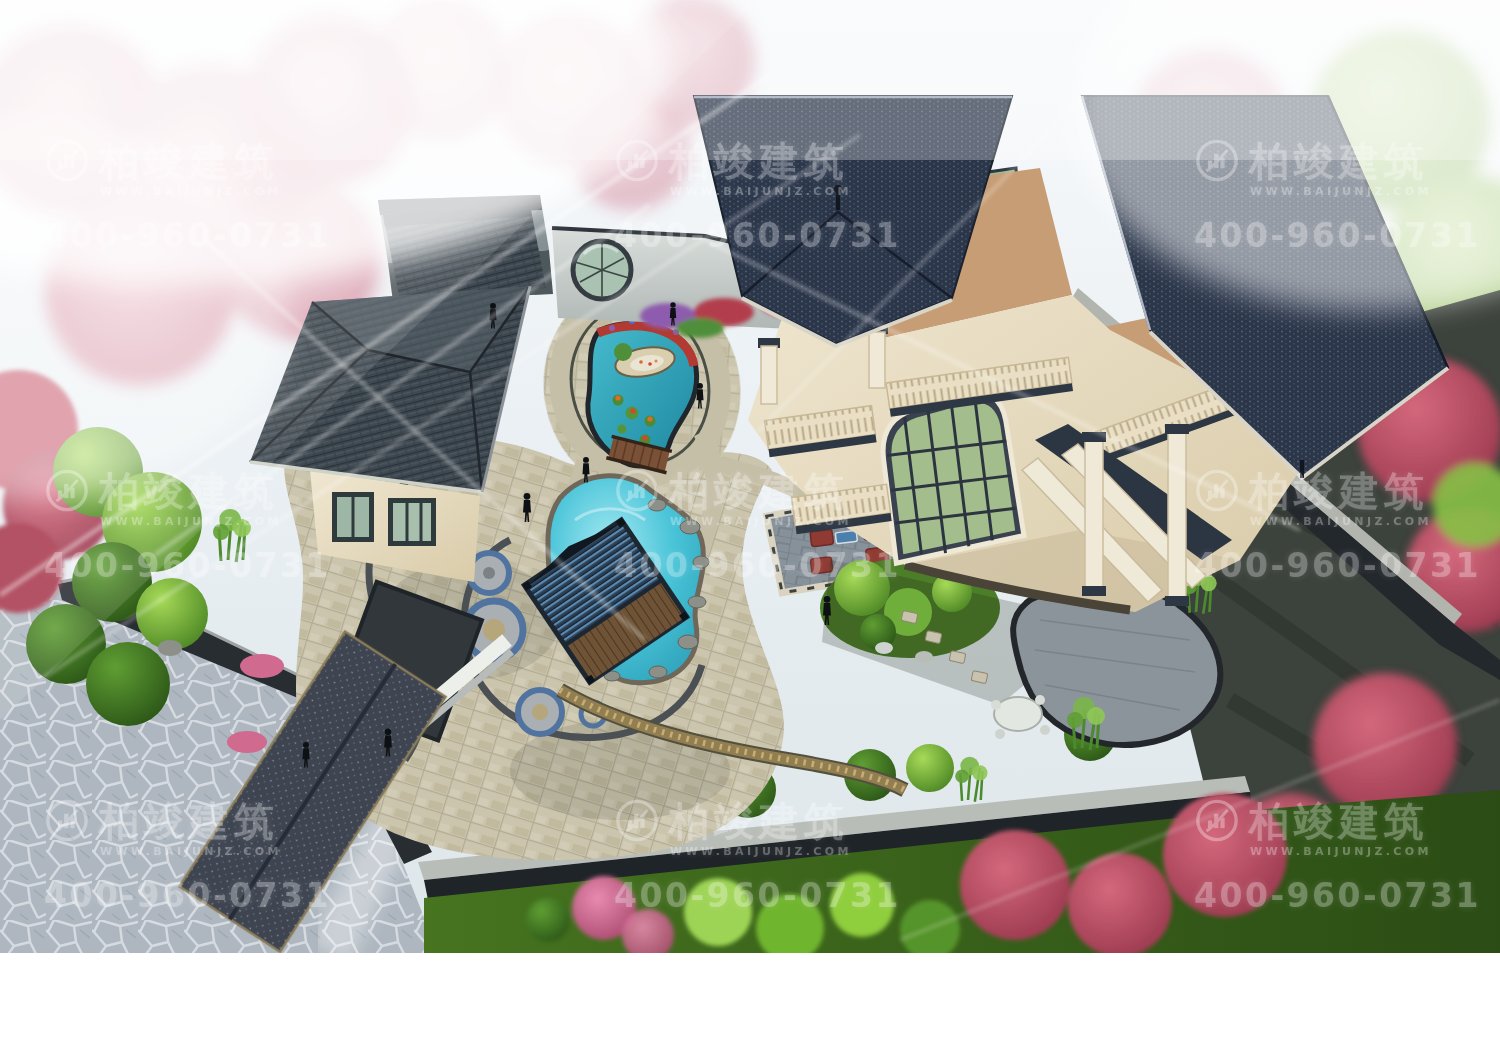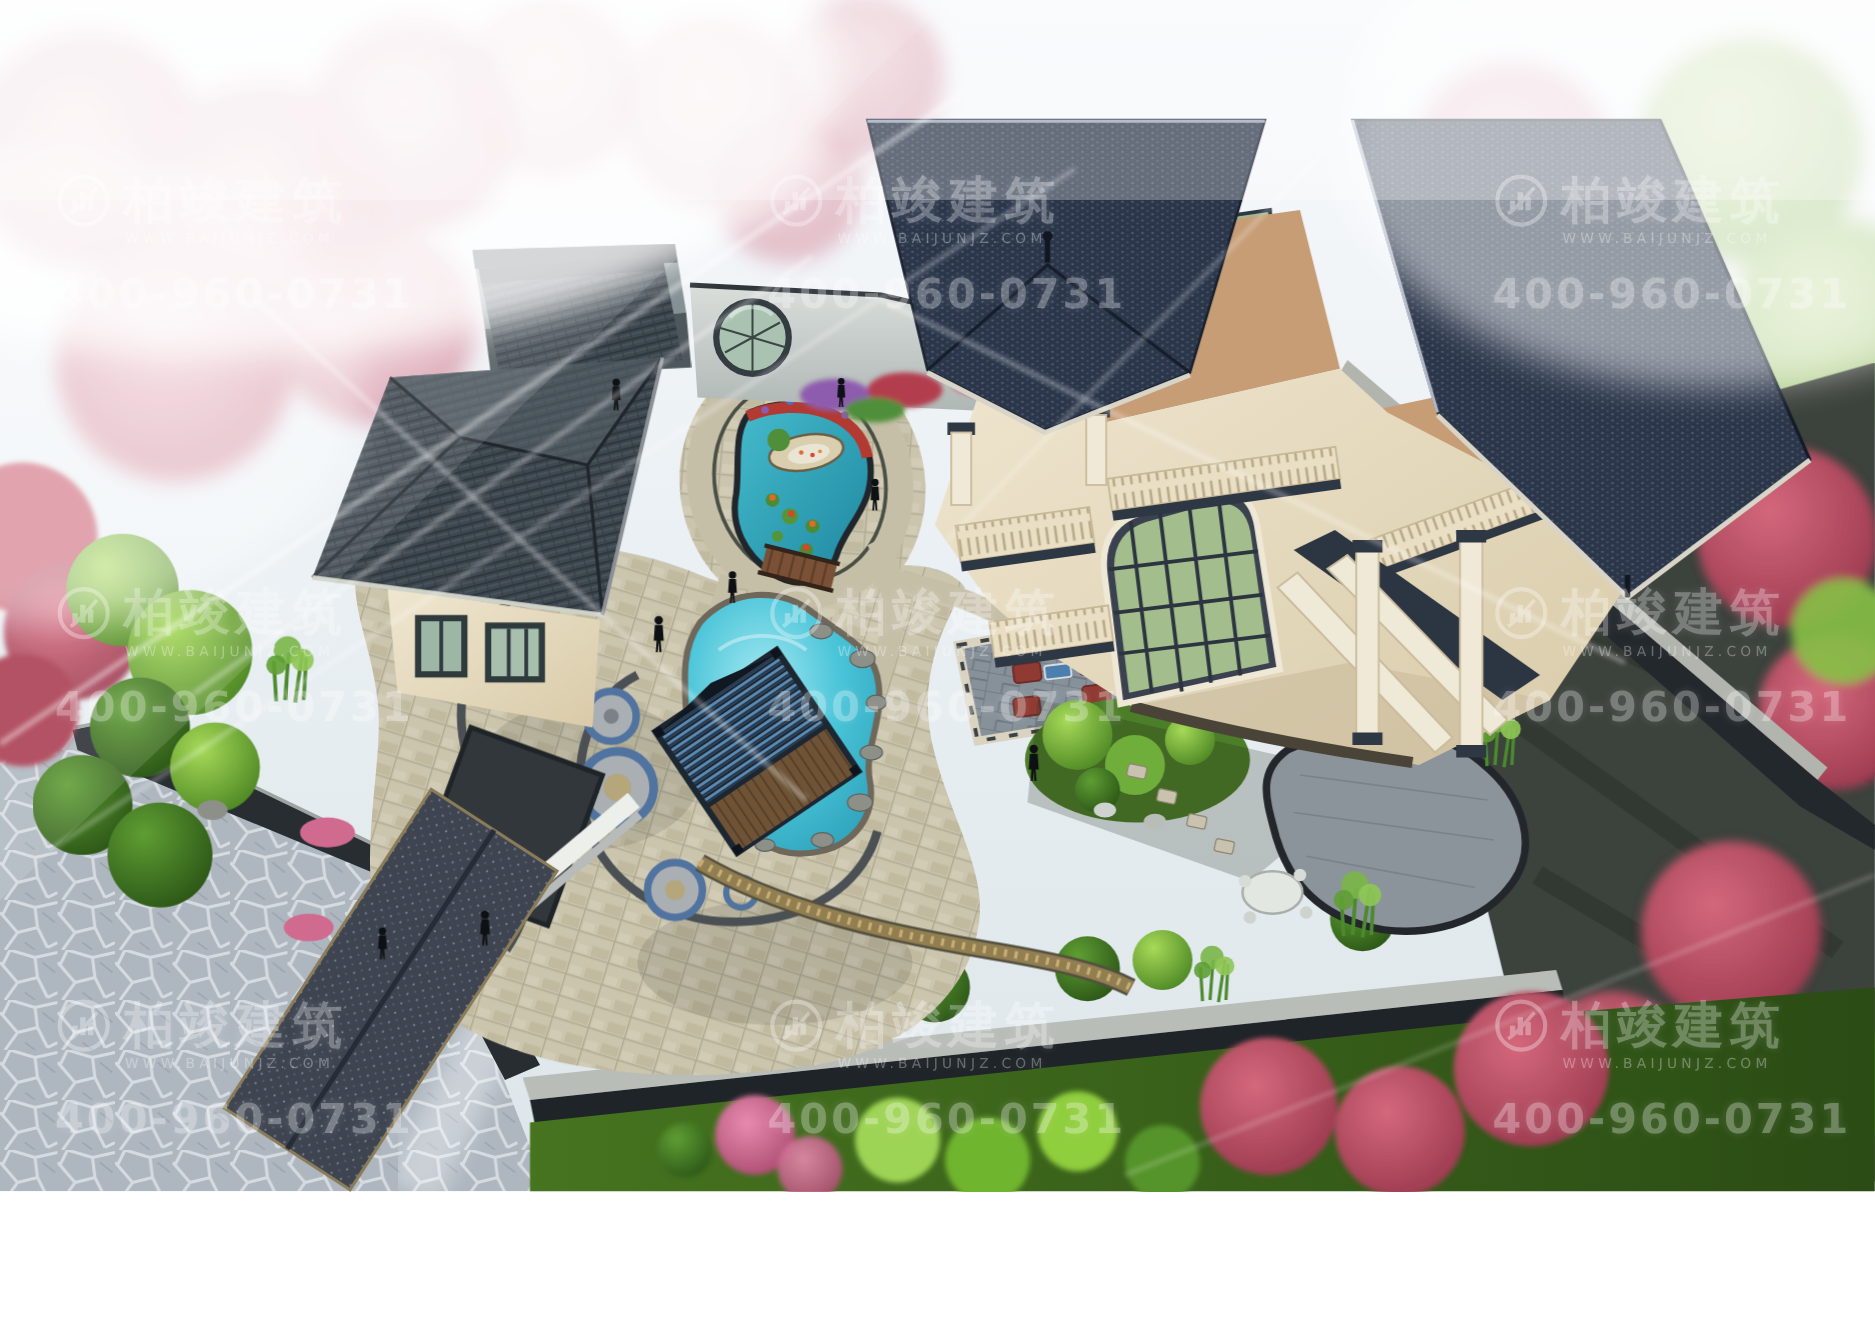--- a/index.html
+++ b/index.html
@@ -6,21 +6,21 @@
   .page{position:relative;width:1500px;height:1060px;background:#ffffff;overflow:hidden;
         font-family:"DejaVu Sans","Liberation Sans",sans-serif;}
   .scene{position:absolute;left:0;top:0;width:1500px;height:953px;}
   .scene svg{display:block}
   .wm-layer{position:absolute;left:0;top:0;width:1500px;height:953px;pointer-events:none;}
   .wm{position:absolute;width:272px;transform:translate(-50%,-50%);color:#ffffff;
       opacity:.32;text-shadow:0 0 7px rgba(255,255,255,.45);}
   .wm-row{display:flex;align-items:center;gap:9px;}
   .wm-logo{width:46px;height:46px;flex:0 0 auto;}
   .wm-brand{font-size:40px;font-weight:bold;letter-spacing:5px;line-height:1.05;white-space:nowrap;}
-  .wm-site{font-size:11px;font-weight:normal;letter-spacing:3.4px;margin:1px 0 1px 56px;white-space:nowrap;}
+  .wm-site{font-size:11px;font-weight:bold;letter-spacing:3.4px;margin:1px 0 1px 56px;white-space:nowrap;}
   .wm-phone{font-size:33px;font-weight:bold;letter-spacing:2.5px;white-space:nowrap;margin-top:18px;}
 </style>
 </head>
 <body>
 
 <div class="page" title="Aerial 3D architectural rendering of a European-style villa with Chinese courtyard, swimming pool, koi pond, pavilion and gardens surrounded by pink blossom trees">
   <div class="scene">
   <svg width="1500" height="953" viewBox="0 0 1500 953" xmlns="http://www.w3.org/2000/svg">
     <defs>
       <linearGradient id="gSky" x1="0" y1="0" x2="0" y2="1">

